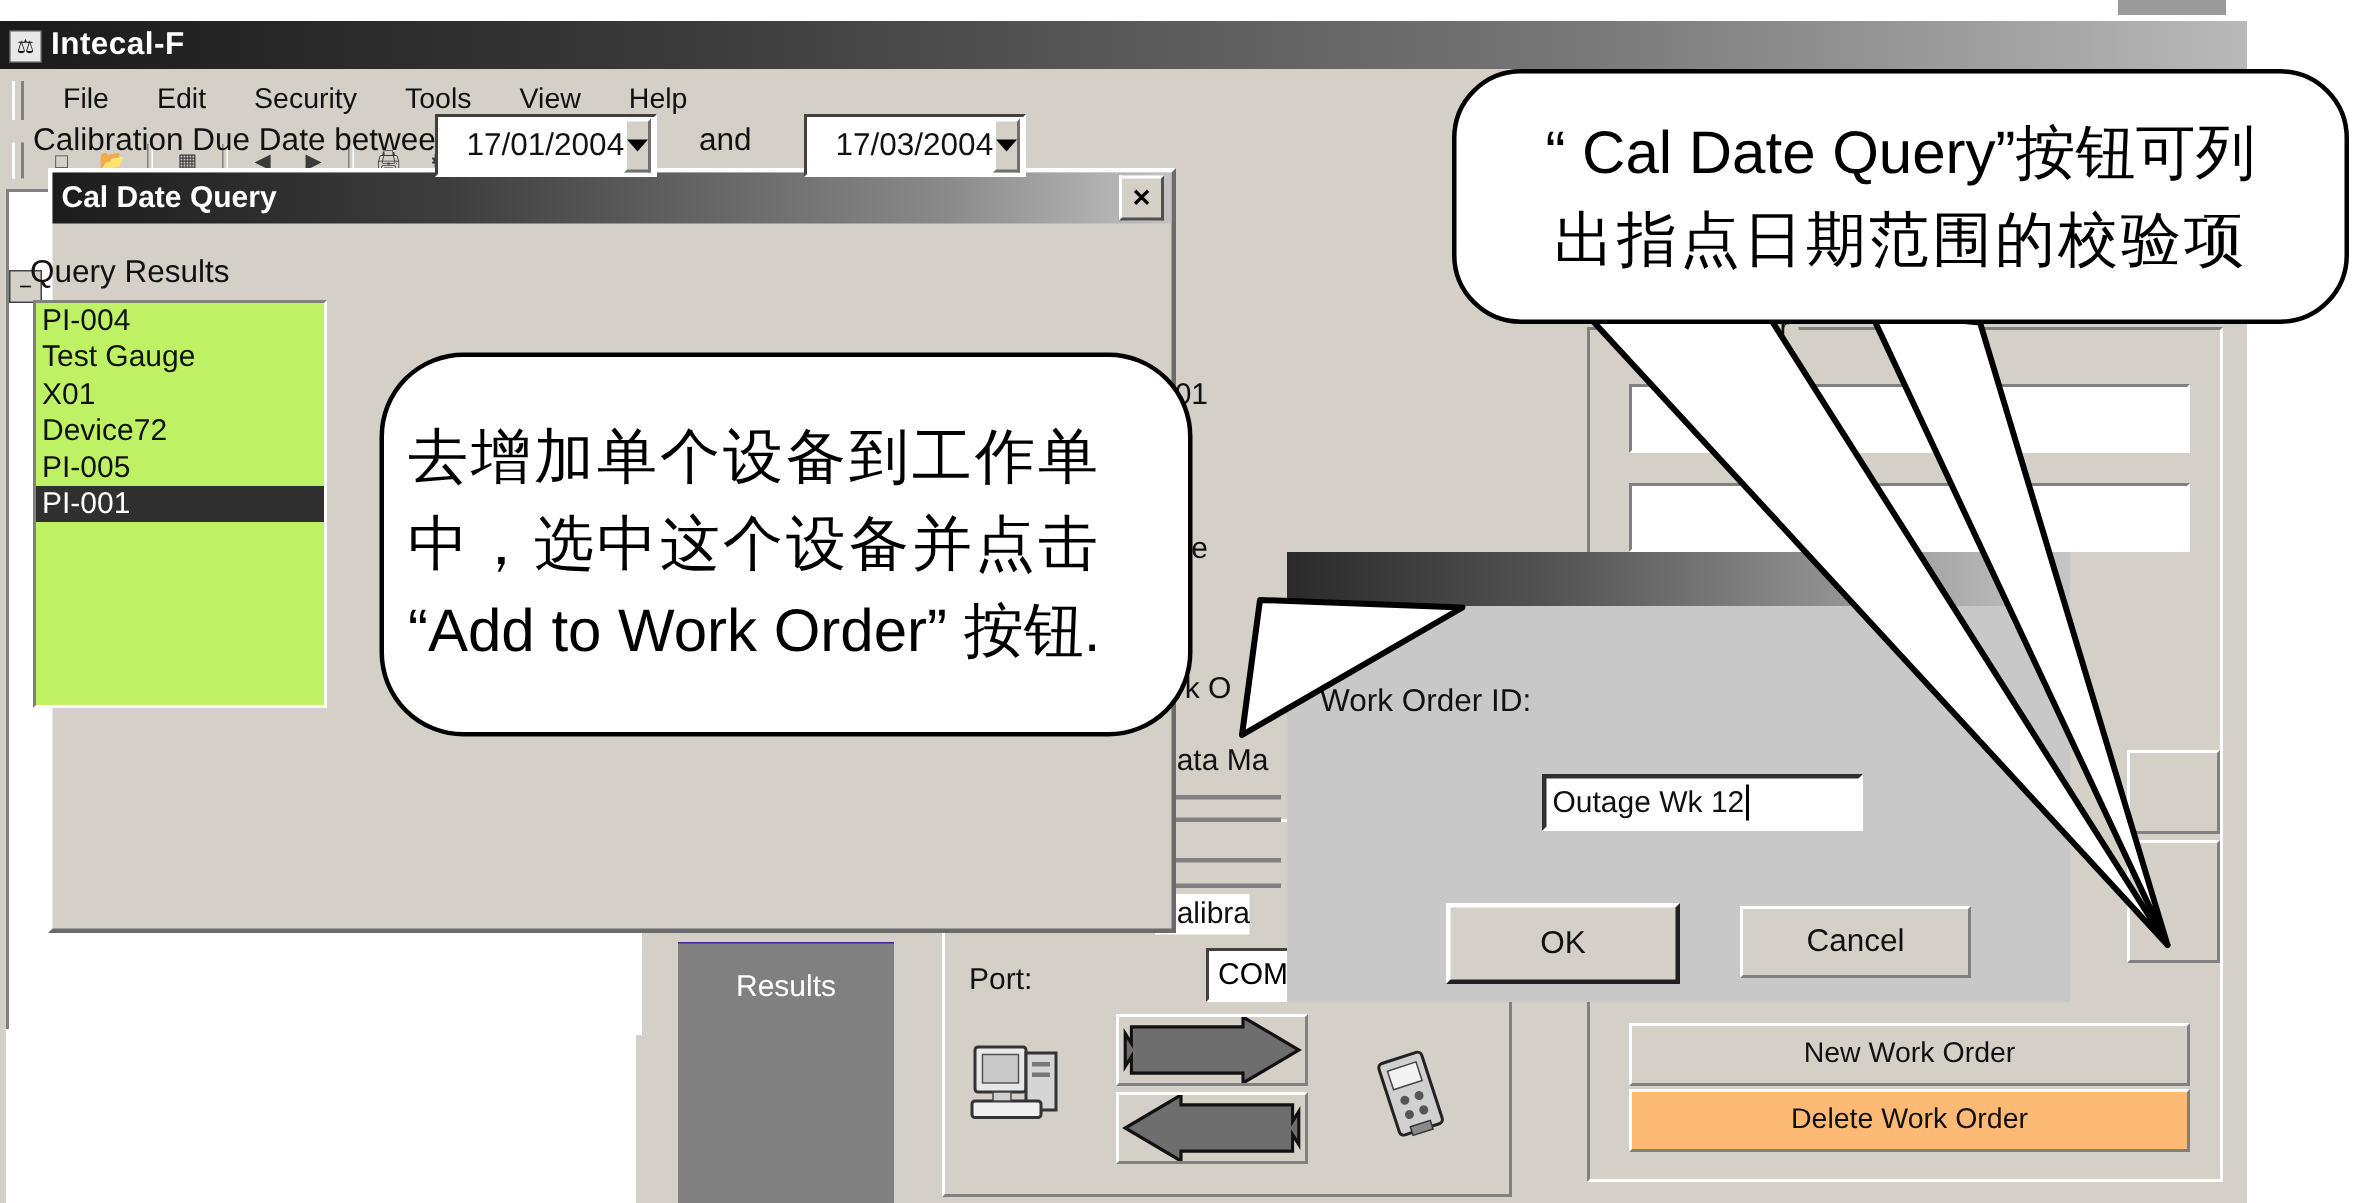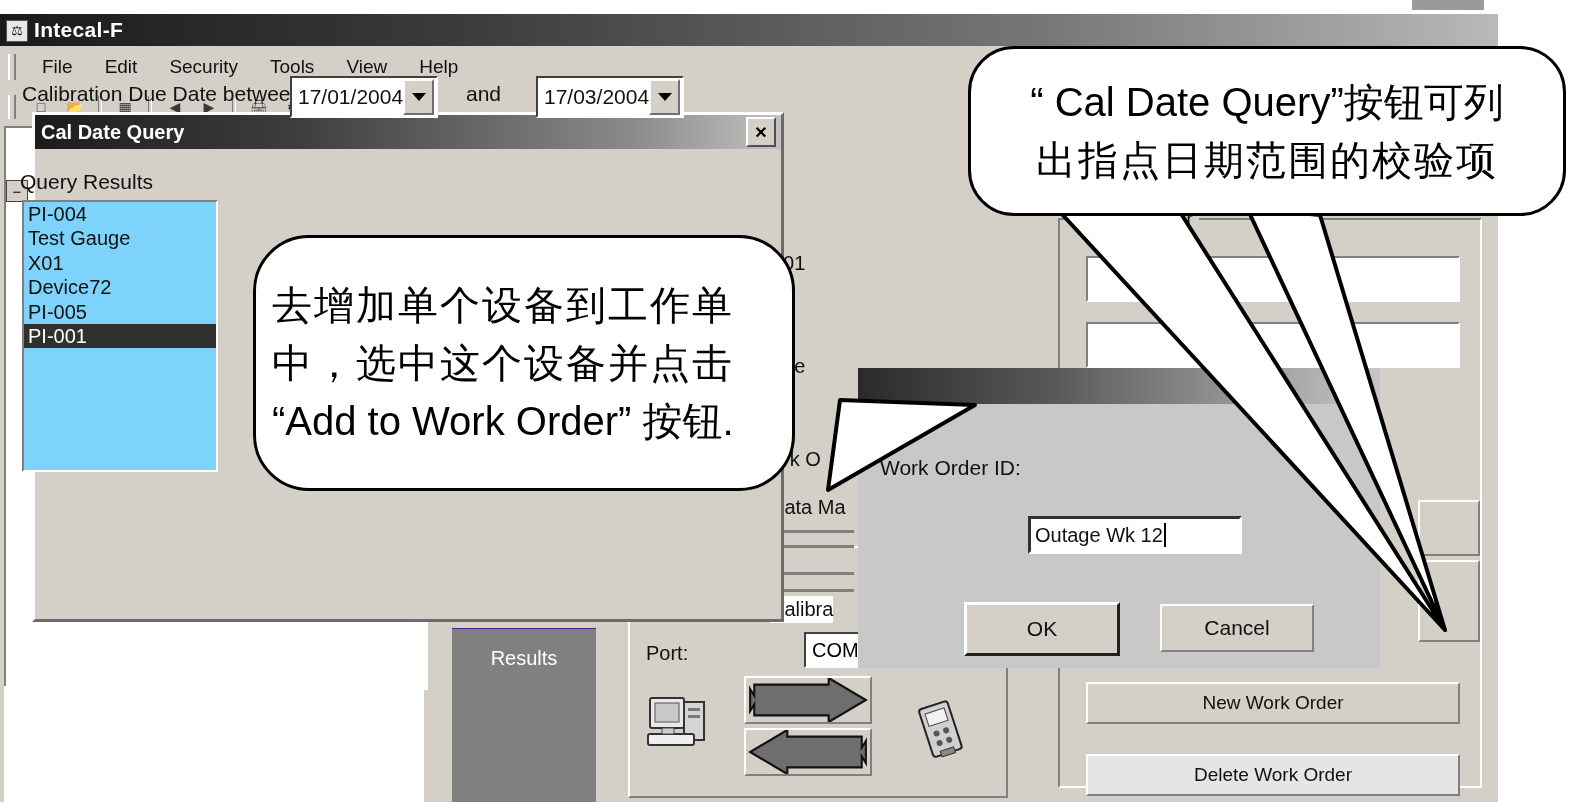--- a/index.html
+++ b/index.html
@@ -103,47 +103,47 @@
     border:2px solid;border-color:#808080 #ffffff #ffffff #808080;}
   #wo-field-2{left:1086px;top:322px;width:370px;height:42px;background:#ffffff;
     border:2px solid;border-color:#808080 #ffffff #ffffff #808080;}
   #wo-btn-a{left:1418px;top:500px;width:58px;height:52px;background:#d4d0c8;
     border:2px solid;border-color:#ffffff #808080 #808080 #ffffff;}
   #wo-btn-b{left:1418px;top:560px;width:58px;height:78px;background:#d4d0c8;
     border:2px solid;border-color:#ffffff #808080 #808080 #ffffff;}
   #new-wo-btn{left:1086px;top:682px;width:370px;height:38px;background:#d4d0c8;
     border:2px solid;border-color:#ffffff #808080 #808080 #ffffff;
     display:flex;align-items:center;justify-content:center;font-size:19px;color:#111;}
-  #del-wo-btn{left:1086px;top:726px;width:370px;height:38px;background:#e5e5e5;
+  #del-wo-btn{left:1086px;top:726px;width:370px;height:38px;background:#fdba74;
     border:2px solid;border-color:#ffffff #808080 #808080 #ffffff;
-    display:flex;align-items:center;justify-content:center;font-size:19px;color:#111;margin-top:28px;}
+    display:flex;align-items:center;justify-content:center;font-size:19px;color:#111;}
 
   
   #caldate-dialog{left:32px;top:112px;width:752px;height:510px;background:#d4d0c8;
     border:3px solid;border-color:#ffffff #6b6b6b #6b6b6b #ffffff;box-sizing:border-box;}
   #cdq-titlebar{left:0;top:0;width:746px;height:34px;
     background:linear-gradient(to right,#1c1c1c 0%,#3d3d3d 35%,#8a8a8a 80%,#c2c2c2 100%);
     display:flex;align-items:center;justify-content:space-between;}
   #cdq-title{color:#ffffff;font-size:20px;font-weight:bold;margin-left:6px;}
   #cdq-close{width:26px;height:26px;margin-right:5px;background:#d4d0c8;
     border:2px solid;border-color:#ffffff #505050 #505050 #ffffff;
     font-size:16px;font-weight:bold;color:#000;display:flex;align-items:center;justify-content:center;}
   #cdq-label{left:22px;top:82px;font-size:21px;color:#111;}
   .date-combo{height:38px;background:#ffffff;border:2px solid;
     border-color:#404040 #ffffff #ffffff #404040;display:flex;align-items:center;}
-  .date-combo .dtxt{font-size:21px;color:#111;padding-left:6px;flex:1;white-space:nowrap;}
+  .date-combo .dtxt{font-size:21px;color:#111;padding-left:19px;flex:1;white-space:nowrap;}
   .date-combo .dbtn{width:34px;height:32px;margin-right:2px;background:#d4d0c8;
     border:2px solid;border-color:#ffffff #707070 #707070 #ffffff;
     display:flex;align-items:center;justify-content:center;}
   .caret{width:0;height:0;border-left:7px solid transparent;border-right:7px solid transparent;border-top:8px solid #000;}
   #date-from{left:290px;top:76px;width:144px;}
   #and-label{left:466px;top:82px;font-size:21px;color:#111;}
   #date-to{left:536px;top:76px;width:144px;}
   #qr-label{left:20px;top:170px;font-size:21px;color:#111;text-align:right;}
-  #qr-list{left:22px;top:200px;width:192px;height:268px;background:#7dd3fc;
+  #qr-list{left:22px;top:200px;width:192px;height:268px;background:#bef264;
     border:2px solid;border-color:#808080 #ffffff #ffffff #808080;overflow:hidden;}
   .qr-item{font-size:20px;color:#111;padding:1px 4px;line-height:1.12;}
   .qr-item.selected{background:#303030;color:#ffffff;}
 
   
   #woid-dialog{left:858px;top:368px;width:522px;height:300px;background:#c8c8c8;}
   #woid-titlebar{left:0;top:0;width:522px;height:36px;
      background:linear-gradient(to right,#2a2a2a 0%,#555 35%,#9a9a9a 75%,#c6c6c6 100%);}
   #woid-label{left:880px;top:456px;font-size:21px;color:#111;}
   #woid-input{left:1028px;top:516px;width:214px;height:38px;background:#ffffff;

